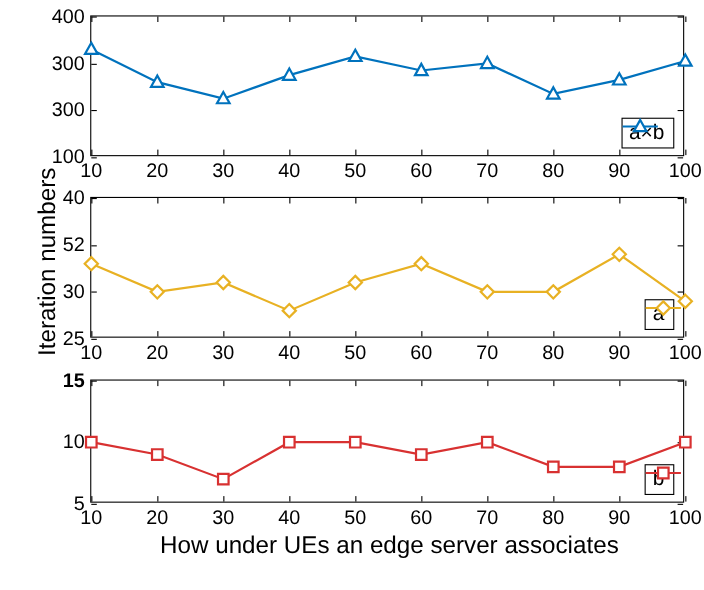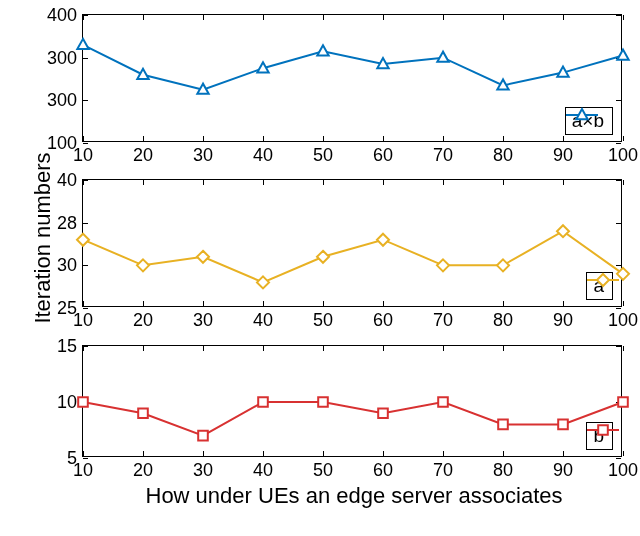--- a/index.html
+++ b/index.html
@@ -161,21 +161,21 @@
       </div>
     </div>
 
 <div class="plot" id="p1" style="left: 82px; top: 179px; width: 540px; height: 128px;">
       <div class="ytick" style="top: 128px;">25</div>
       <div class="tick-line ytick-line" style="left: 0px; top: 128px;"></div>
       <div class="tick-line ytick-line" style="right: 0px; top: 128px;"></div>
       <div class="ytick" style="top: 85.3333px;">30</div>
       <div class="tick-line ytick-line" style="left: 0px; top: 85.3333px;"></div>
       <div class="tick-line ytick-line" style="right: 0px; top: 85.3333px;"></div>
-      <div class="ytick" style="top: 42.6667px;">28</div>
+      <div class="ytick" style="top: 42.6667px;">52</div>
       <div class="tick-line ytick-line" style="left: 0px; top: 42.6667px;"></div>
       <div class="tick-line ytick-line" style="right: 0px; top: 42.6667px;"></div>
       <div class="ytick" style="top: 0px;">40</div>
       <div class="tick-line ytick-line" style="left: 0px; top: 0px;"></div>
       <div class="tick-line ytick-line" style="right: 0px; top: 0px;"></div>
       <div class="xtick" style="left: 0px;">10</div>
       <div class="tick-line xtick-line" style="left: 0px; bottom: 0px;"></div>
       <div class="tick-line xtick-line" style="left: 0px; top: 0px;"></div>
       <div class="xtick" style="left: 60px;">20</div>
       <div class="tick-line xtick-line" style="left: 60px; bottom: 0px;"></div>
@@ -226,21 +226,21 @@
       </div>
     </div>
 
 <div class="plot" id="p2" style="left: 82px; top: 345px; width: 540px; height: 112px;">
       <div class="ytick" style="top: 112px;">5</div>
       <div class="tick-line ytick-line" style="left: 0px; top: 112px;"></div>
       <div class="tick-line ytick-line" style="right: 0px; top: 112px;"></div>
       <div class="ytick" style="top: 56px;">10</div>
       <div class="tick-line ytick-line" style="left: 0px; top: 56px;"></div>
       <div class="tick-line ytick-line" style="right: 0px; top: 56px;"></div>
-      <div class="ytick" style="top: 0px;">15</div>
+      <div class="ytick" style="top: 0px; font-weight: bold;">15</div>
       <div class="tick-line ytick-line" style="left: 0px; top: 0px;"></div>
       <div class="tick-line ytick-line" style="right: 0px; top: 0px;"></div>
       <div class="xtick" style="left: 0px;">10</div>
       <div class="tick-line xtick-line" style="left: 0px; bottom: 0px;"></div>
       <div class="tick-line xtick-line" style="left: 0px; top: 0px;"></div>
       <div class="xtick" style="left: 60px;">20</div>
       <div class="tick-line xtick-line" style="left: 60px; bottom: 0px;"></div>
       <div class="tick-line xtick-line" style="left: 60px; top: 0px;"></div>
       <div class="xtick" style="left: 120px;">30</div>
       <div class="tick-line xtick-line" style="left: 120px; bottom: 0px;"></div>

